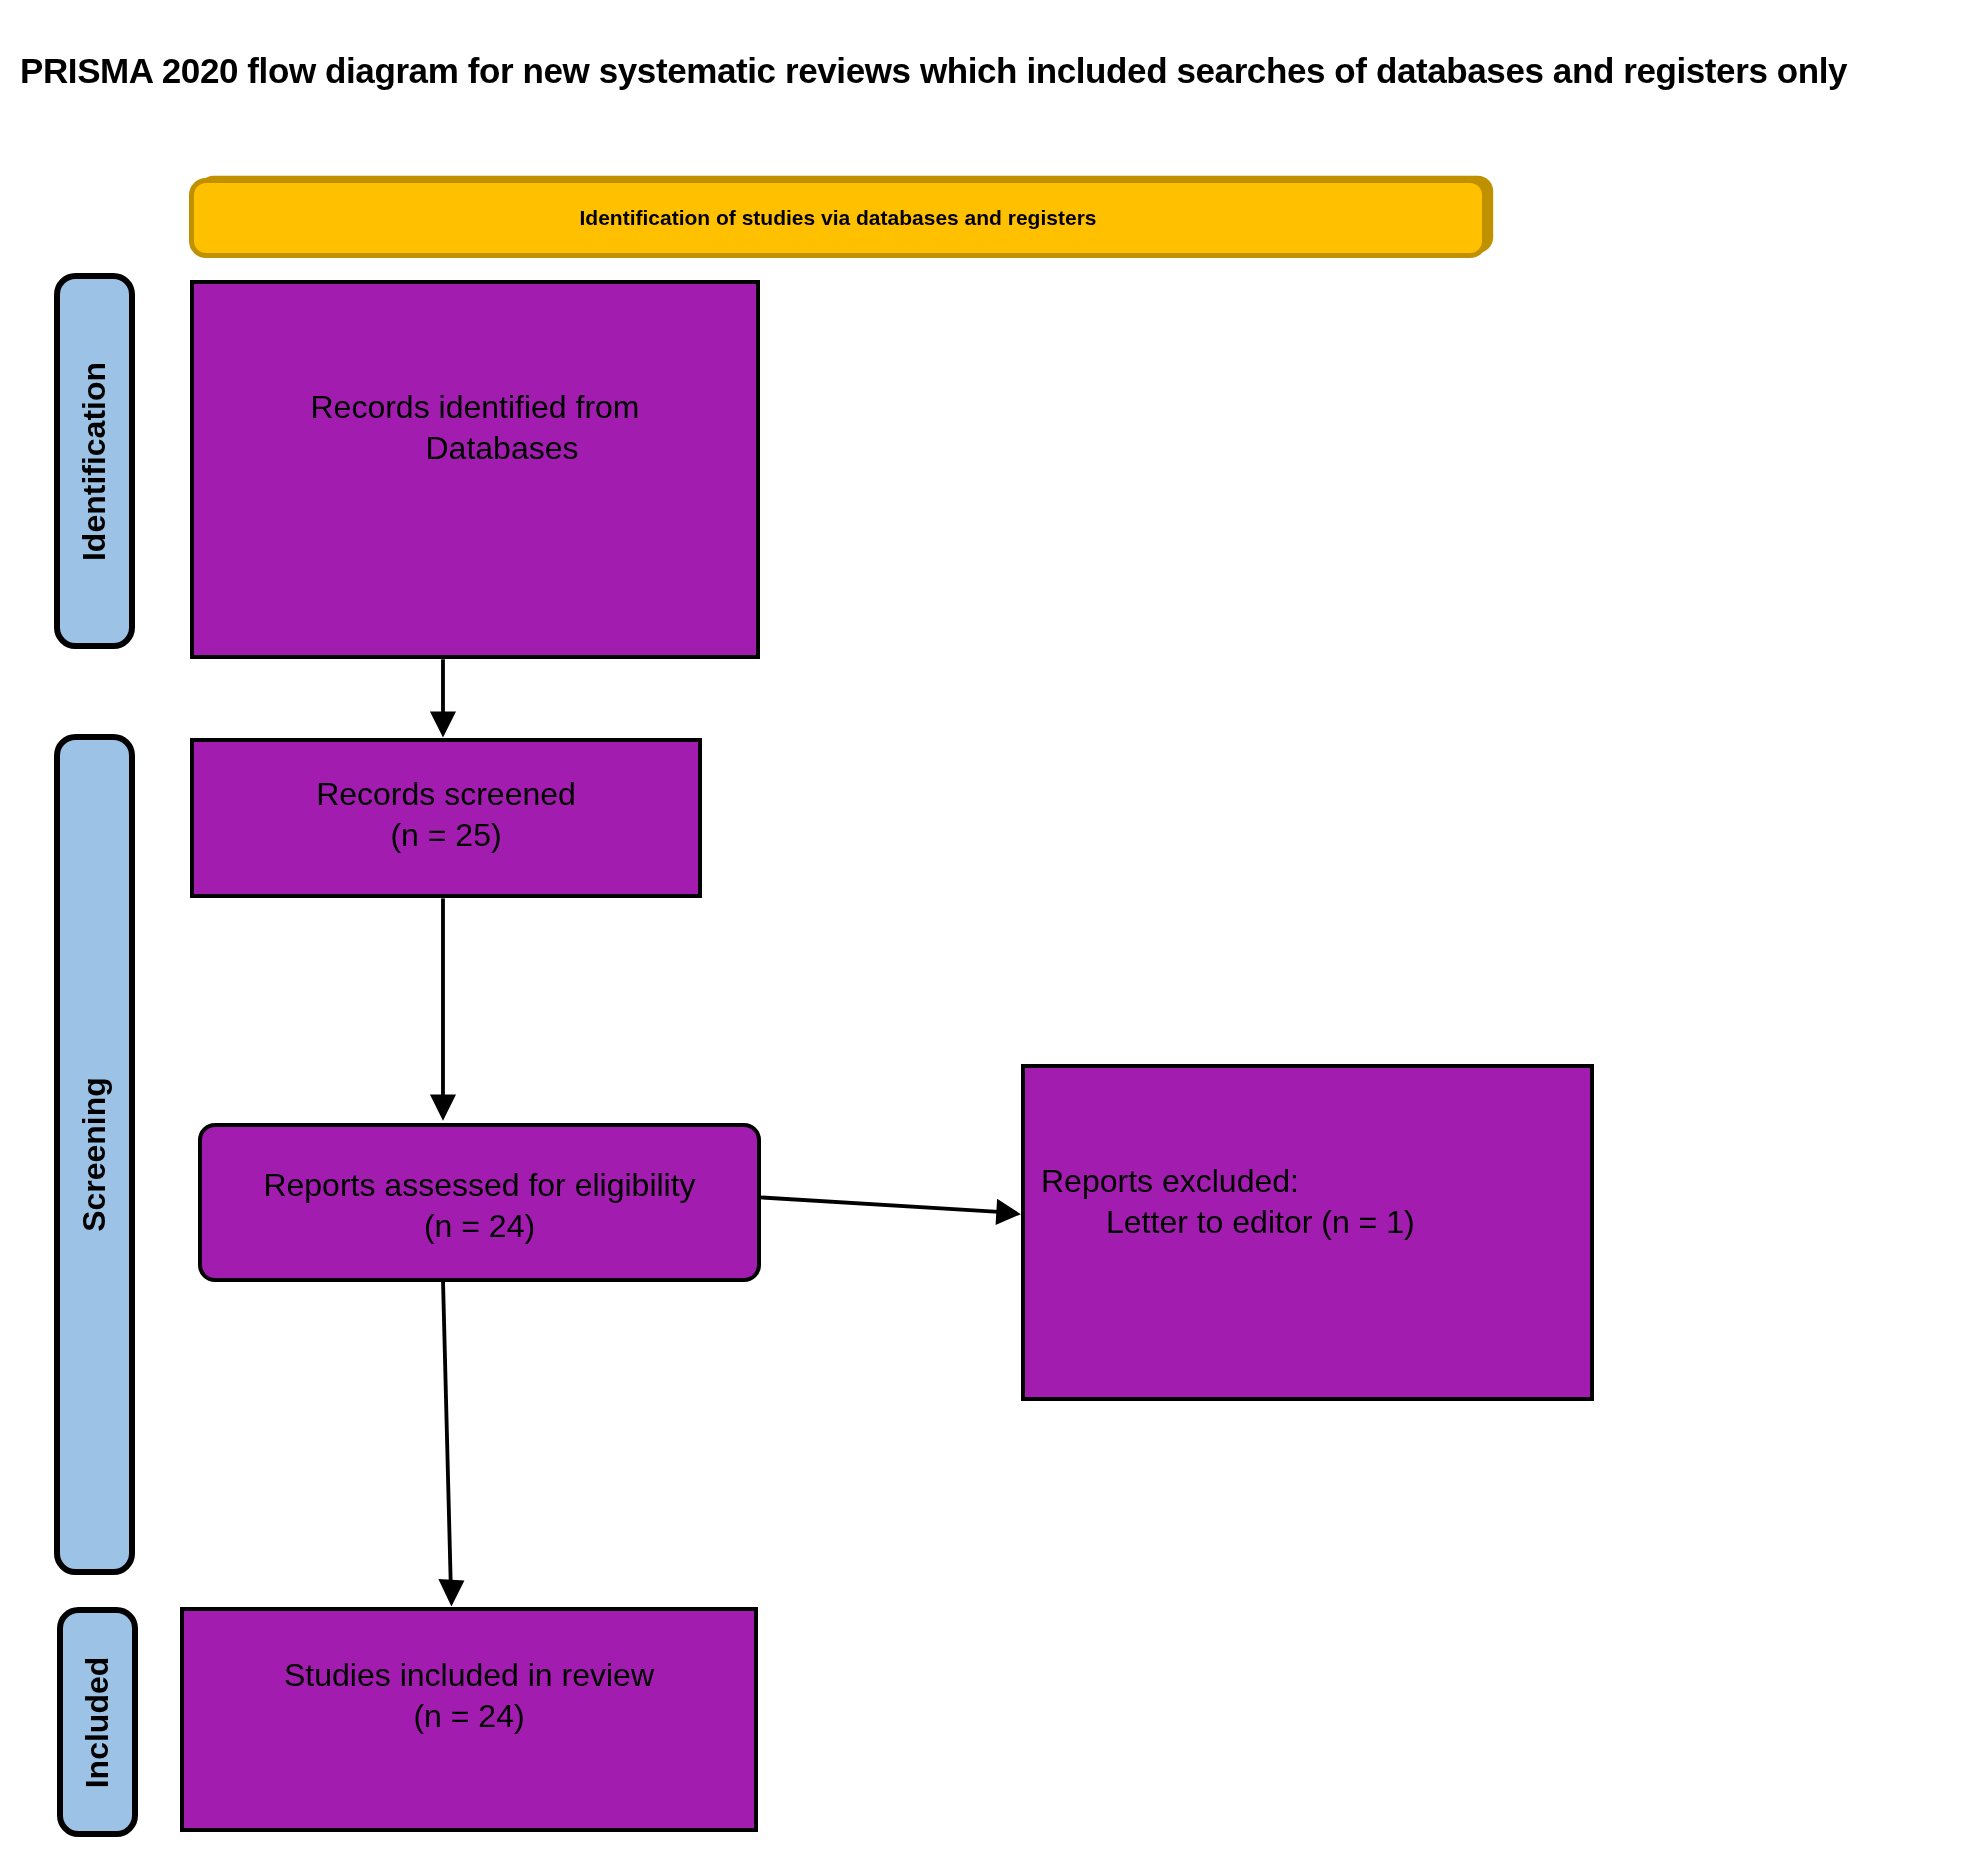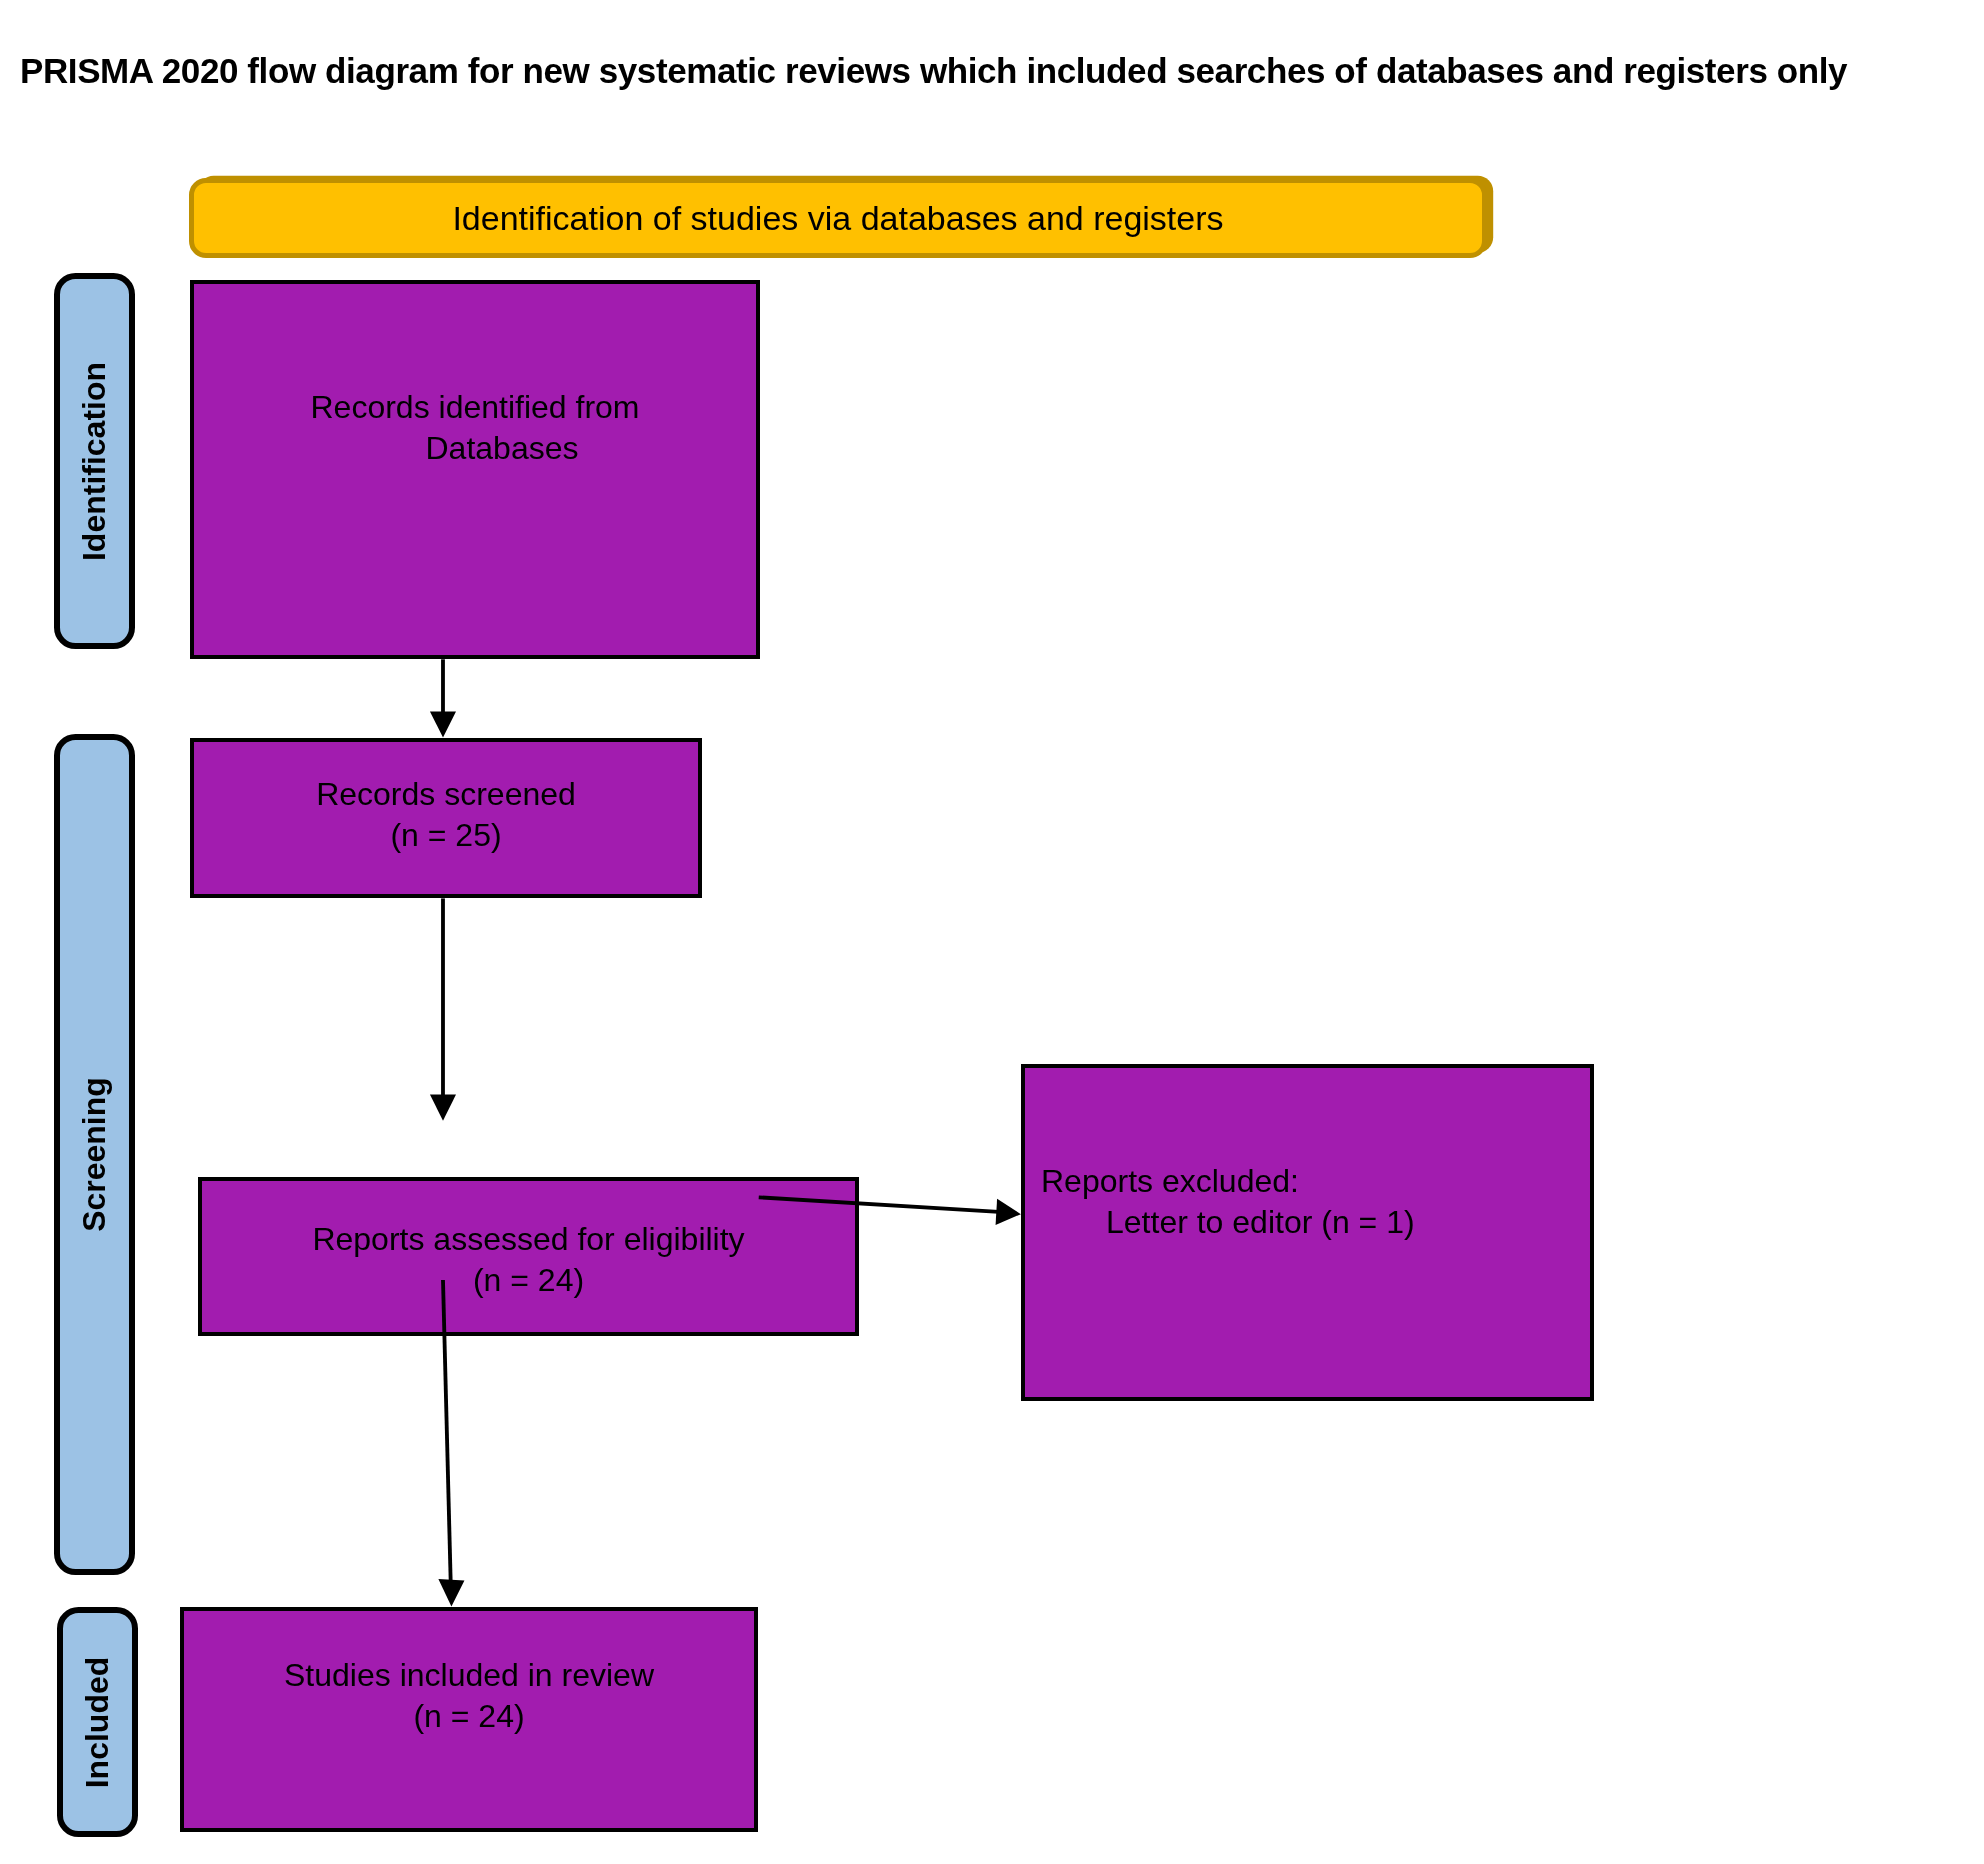--- a/index.html
+++ b/index.html
@@ -35,22 +35,22 @@
     height: 80px;
     background: var(--banner-fill, #FFC000);
     border: 5.4px solid var(--banner-border, #BF9000);
     border-radius: 17px;
     box-shadow: 7.7px -3.8px 0 -1.5px var(--banner-border, #BF9000);
     display: flex;
     align-items: center;
     justify-content: center;
   }
   .banner-label {
-    font-size: 34px;
-    font-weight: normal;
+    font-size: 21px;
+    font-weight: bold;
   }
 
   
   .stage {
     position: absolute;
     background: var(--stage-fill, #9CC2E5);
     border: 6.1px solid var(--line-color, #000000);
     border-radius: 21.5px;
     display: flex;
     align-items: center;
@@ -71,21 +71,21 @@
     position: absolute;
     background: #a21caf;
     border: 4.6px solid var(--line-color, #000000);
     font-size: 32px;
     line-height: 41px;
   }
   .fbox .line { text-align: center; }
   #box-records-identified { left: 190px; top: 280px;  width: 570px; height: 379px; padding-top: 103px; }
   #box-records-identified .line.shift-right { transform: translateX(27px); }
   #box-records-screened   { left: 190px; top: 738px;  width: 512px; height: 160px; padding-top: 32px; }
-  #box-reports-assessed   { left: 198px; top: 1177px; width: 661px; height: 159px; padding-top: 38px; }
+  #box-reports-assessed   { left: 198px; top: 1123px; width: 563px; height: 159px; padding-top: 38px; border-radius: 17px; }
   #box-reports-excluded   { left: 1021px; top: 1064px; width: 573px; height: 337px; padding-top: 93px; }
   #box-reports-excluded .line { text-align: left; padding-left: 16px; }
   #box-reports-excluded .line.indent { padding-left: 81px; }
   #box-studies-included   { left: 180px; top: 1607px; width: 578px; height: 225px; padding-top: 44px; }
 
   
   #arrow-layer {
     position: absolute;
     left: 0; top: 0;
     width: 1985px;

